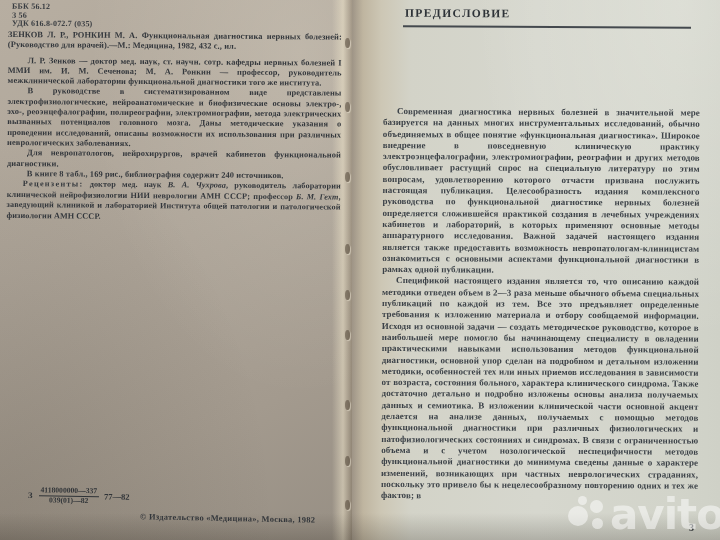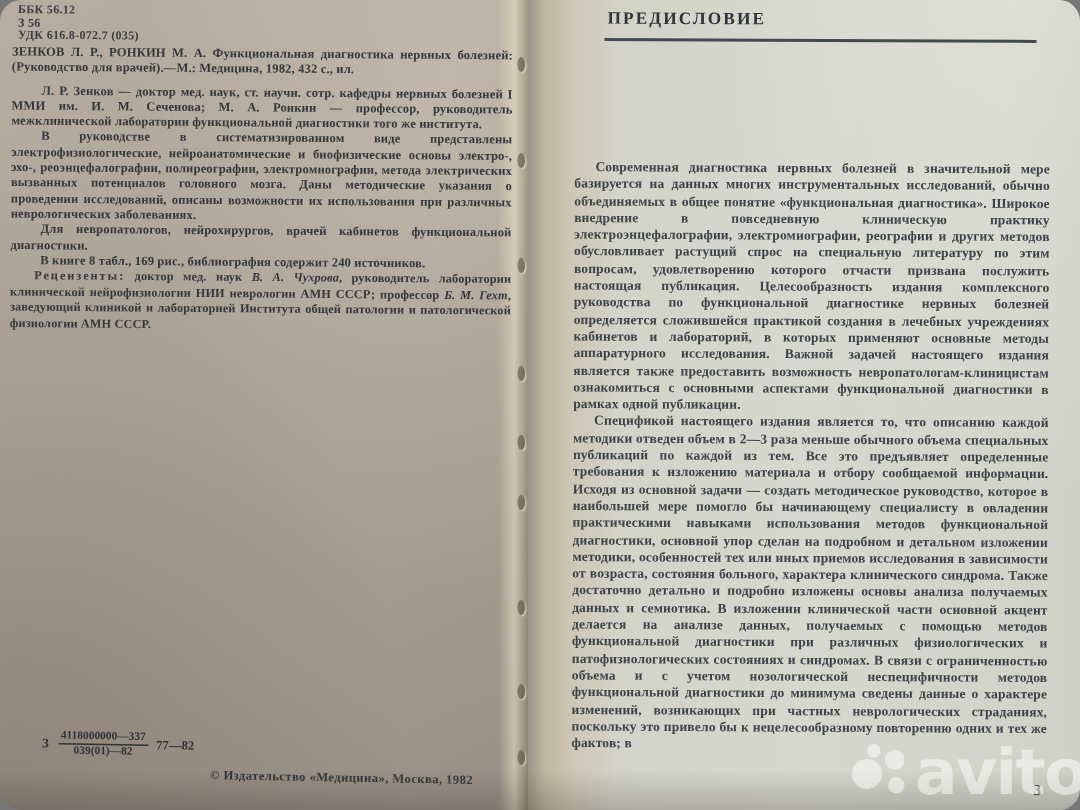--- a/index.html
+++ b/index.html
@@ -1,19 +1,18 @@
 <!DOCTYPE html>
 <html><head>
 <meta charset="utf-8">
 <style>
   html,body{margin:0;padding:0;background:#777;}
   .photo{
     position:relative;width:720px;height:540px;overflow:hidden;
     font-family:"Liberation Serif", serif;
-    border-radius:14px;
   }
   
   .left-page{
     position:absolute;left:0;top:0;width:352px;height:540px;
     background:linear-gradient(155deg,#b7aea1 0%,#aea599 40%,#a39a8e 75%,#978f84 100%);
   }
   .left-page::before{
     content:"";position:absolute;inset:0;
     background:radial-gradient(ellipse at 0% 100%, rgba(55,48,38,.20), transparent 55%),
                radial-gradient(ellipse at 85% 10%, rgba(255,250,235,.18), transparent 50%);

